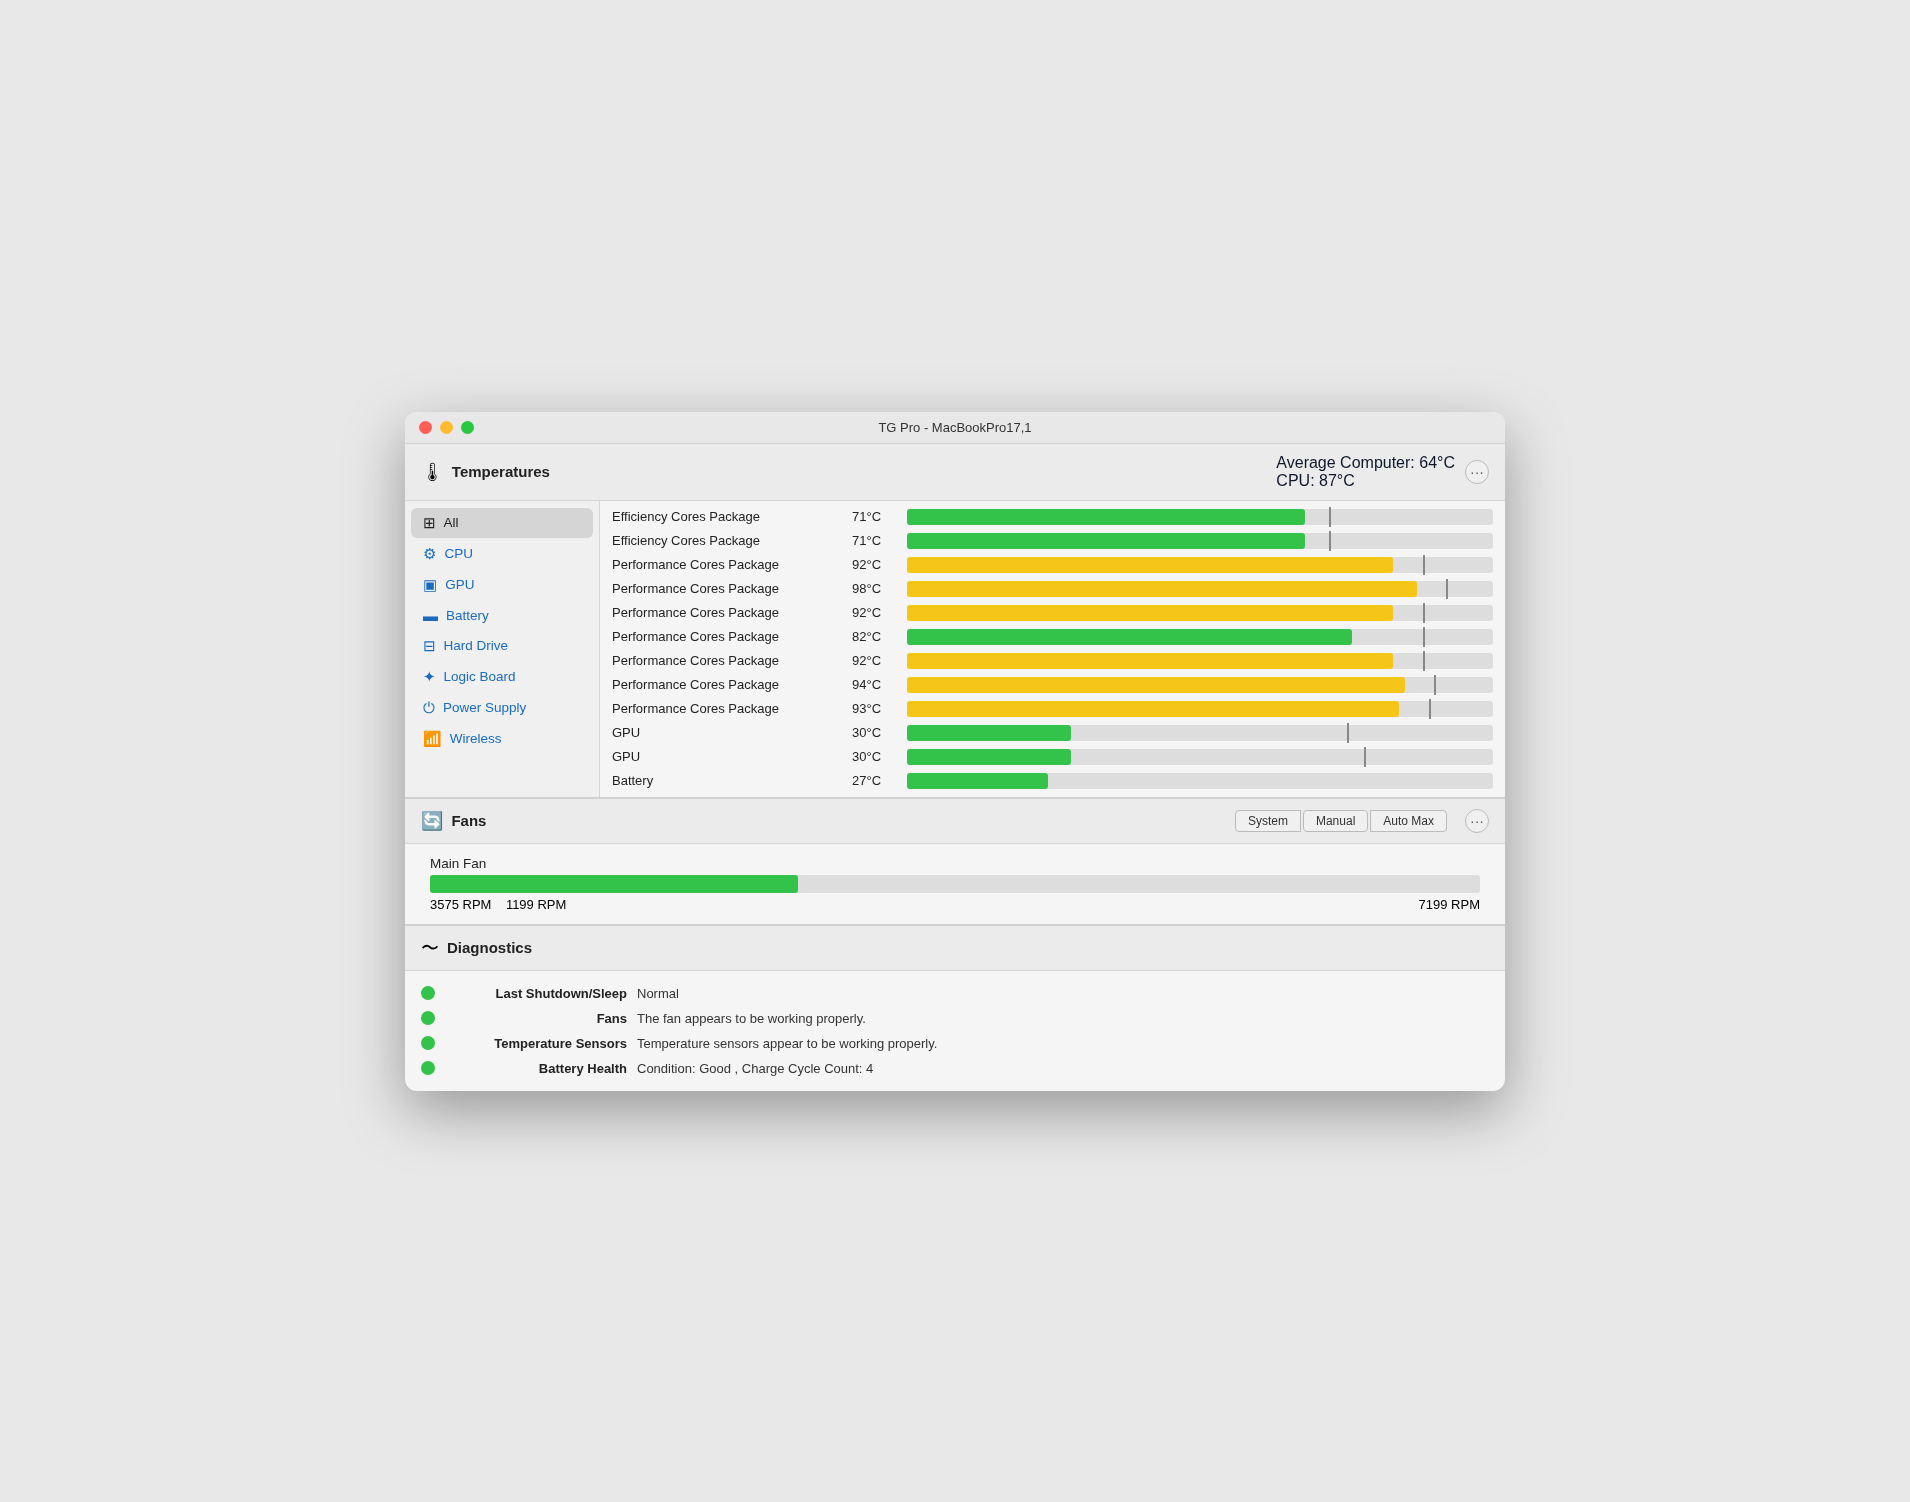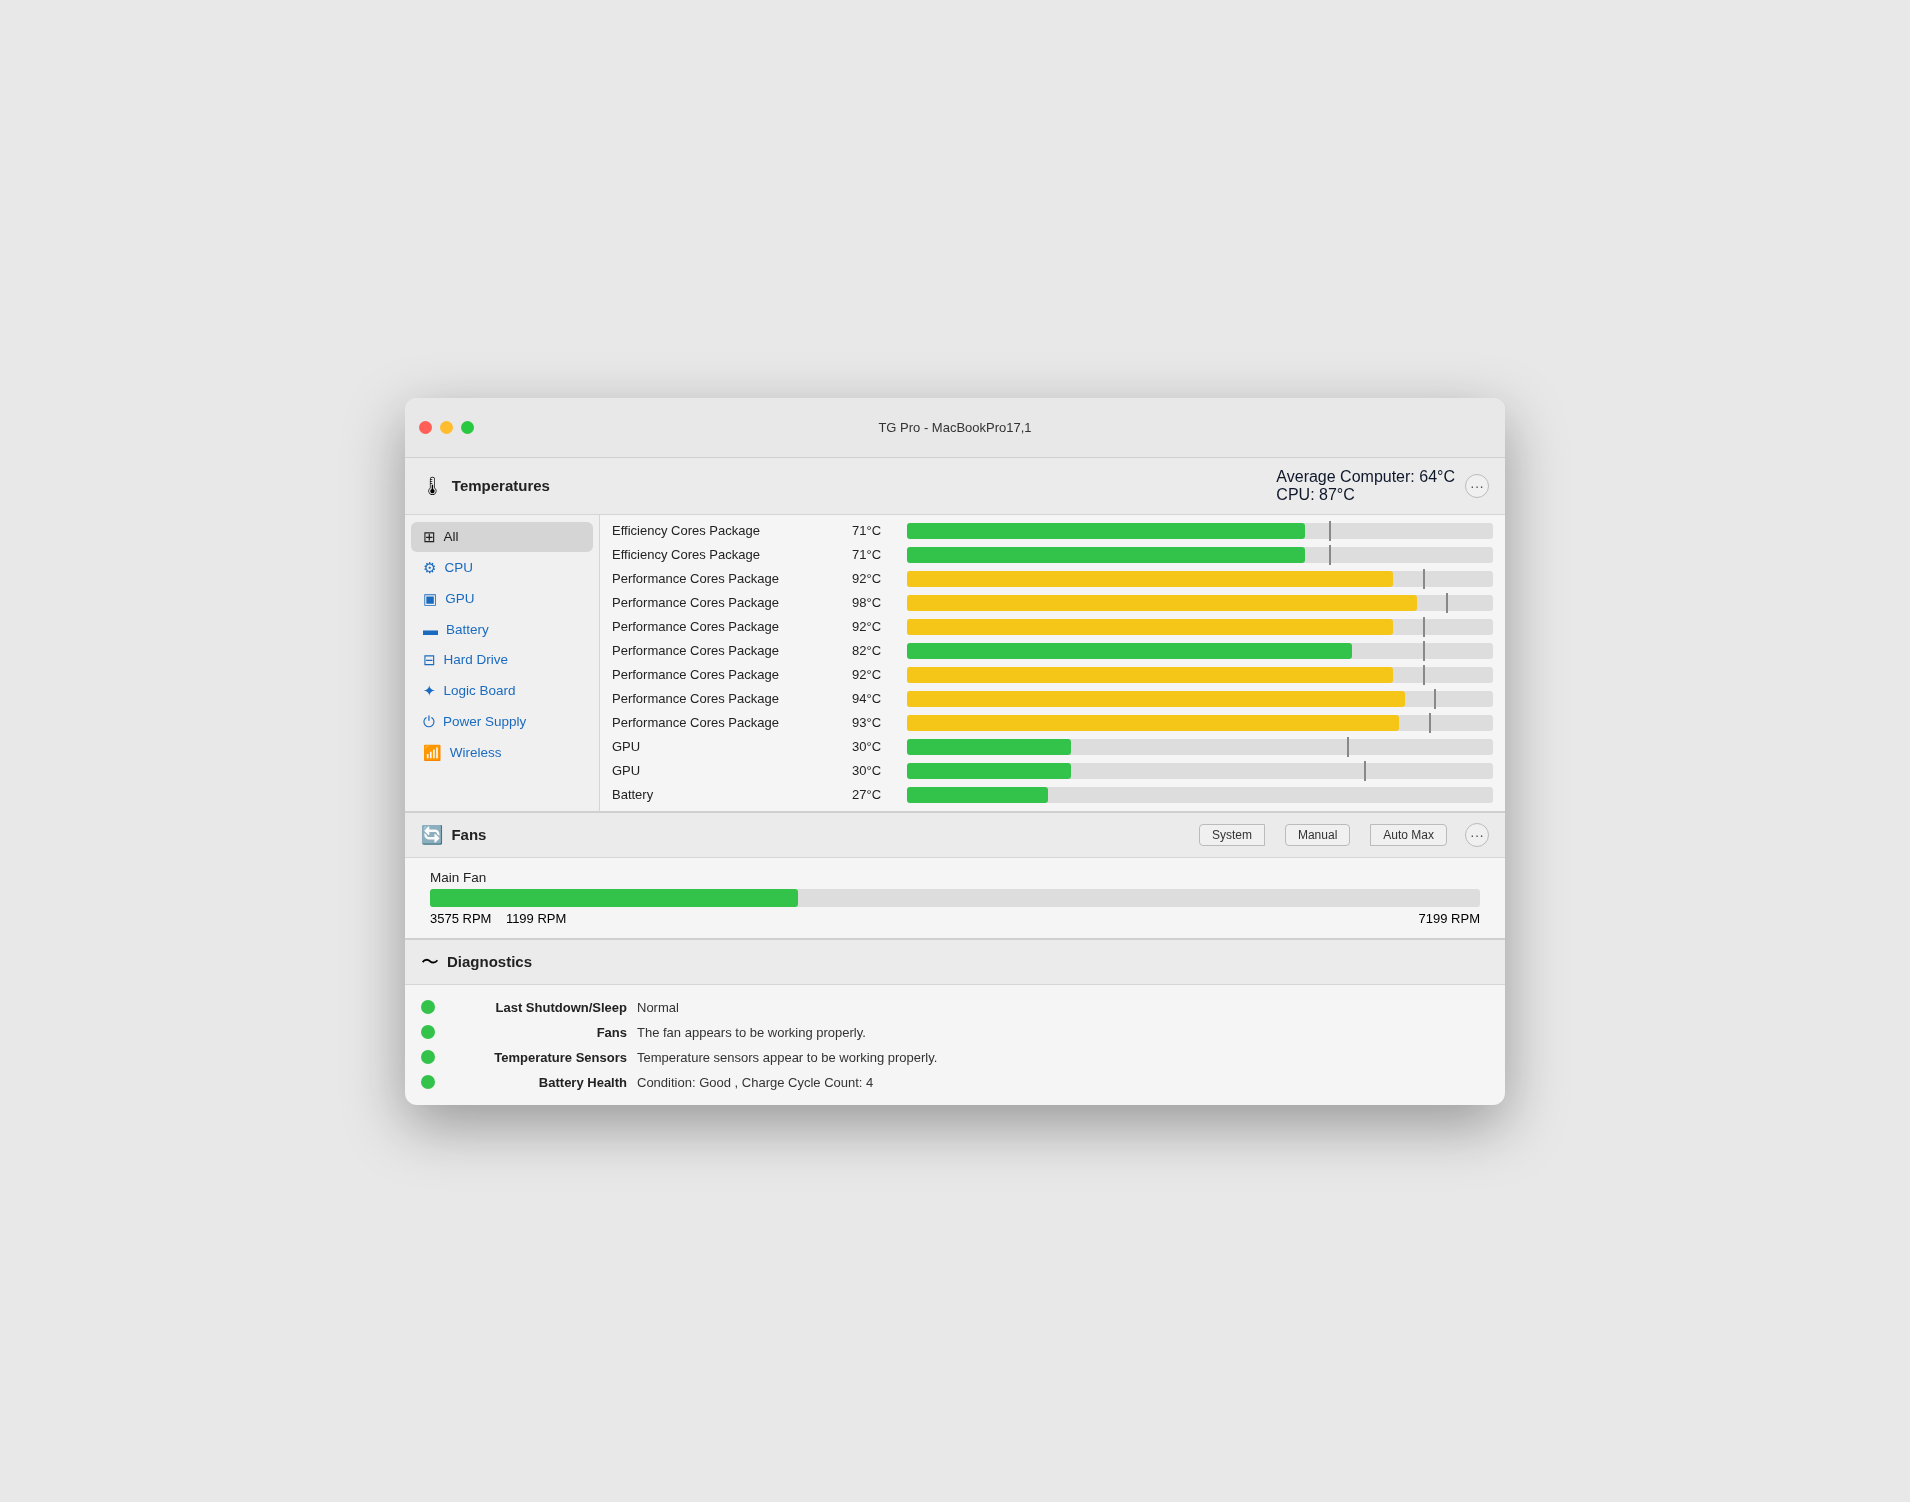--- a/index.html
+++ b/index.html
@@ -13,21 +13,21 @@
     }
     .window {
       width: 1100px;
       background: #f5f5f5;
       border-radius: 12px;
       box-shadow: 0 20px 60px rgba(0,0,0,0.35);
       overflow: hidden;
     }
     .titlebar {
       background: #e8e8e8;
-      height: 60px;
+      height: 32px;
       display: flex;
       align-items: center;
       justify-content: center;
       position: relative;
       border-bottom: 1px solid #d0d0d0;
     }
     .traffic-lights {
       position: absolute;
       left: 14px;
       display: flex;
@@ -167,21 +167,21 @@
     }
     .fans-header {
       display: flex;
       align-items: center;
       padding: 10px 16px;
       background: #ebebeb;
       border-bottom: 1px solid #d5d5d5;
     }
     .fans-controls {
       display: flex;
-      gap: 20px;
+      gap: 2px;
       margin-left: auto;
       margin-right: 8px;
     }
     .fan-btn {
       padding: 3px 12px;
       font-size: 12px;
       border: 1px solid #bbb;
       background: #f0f0f0;
       border-radius: 4px;
       cursor: pointer;

